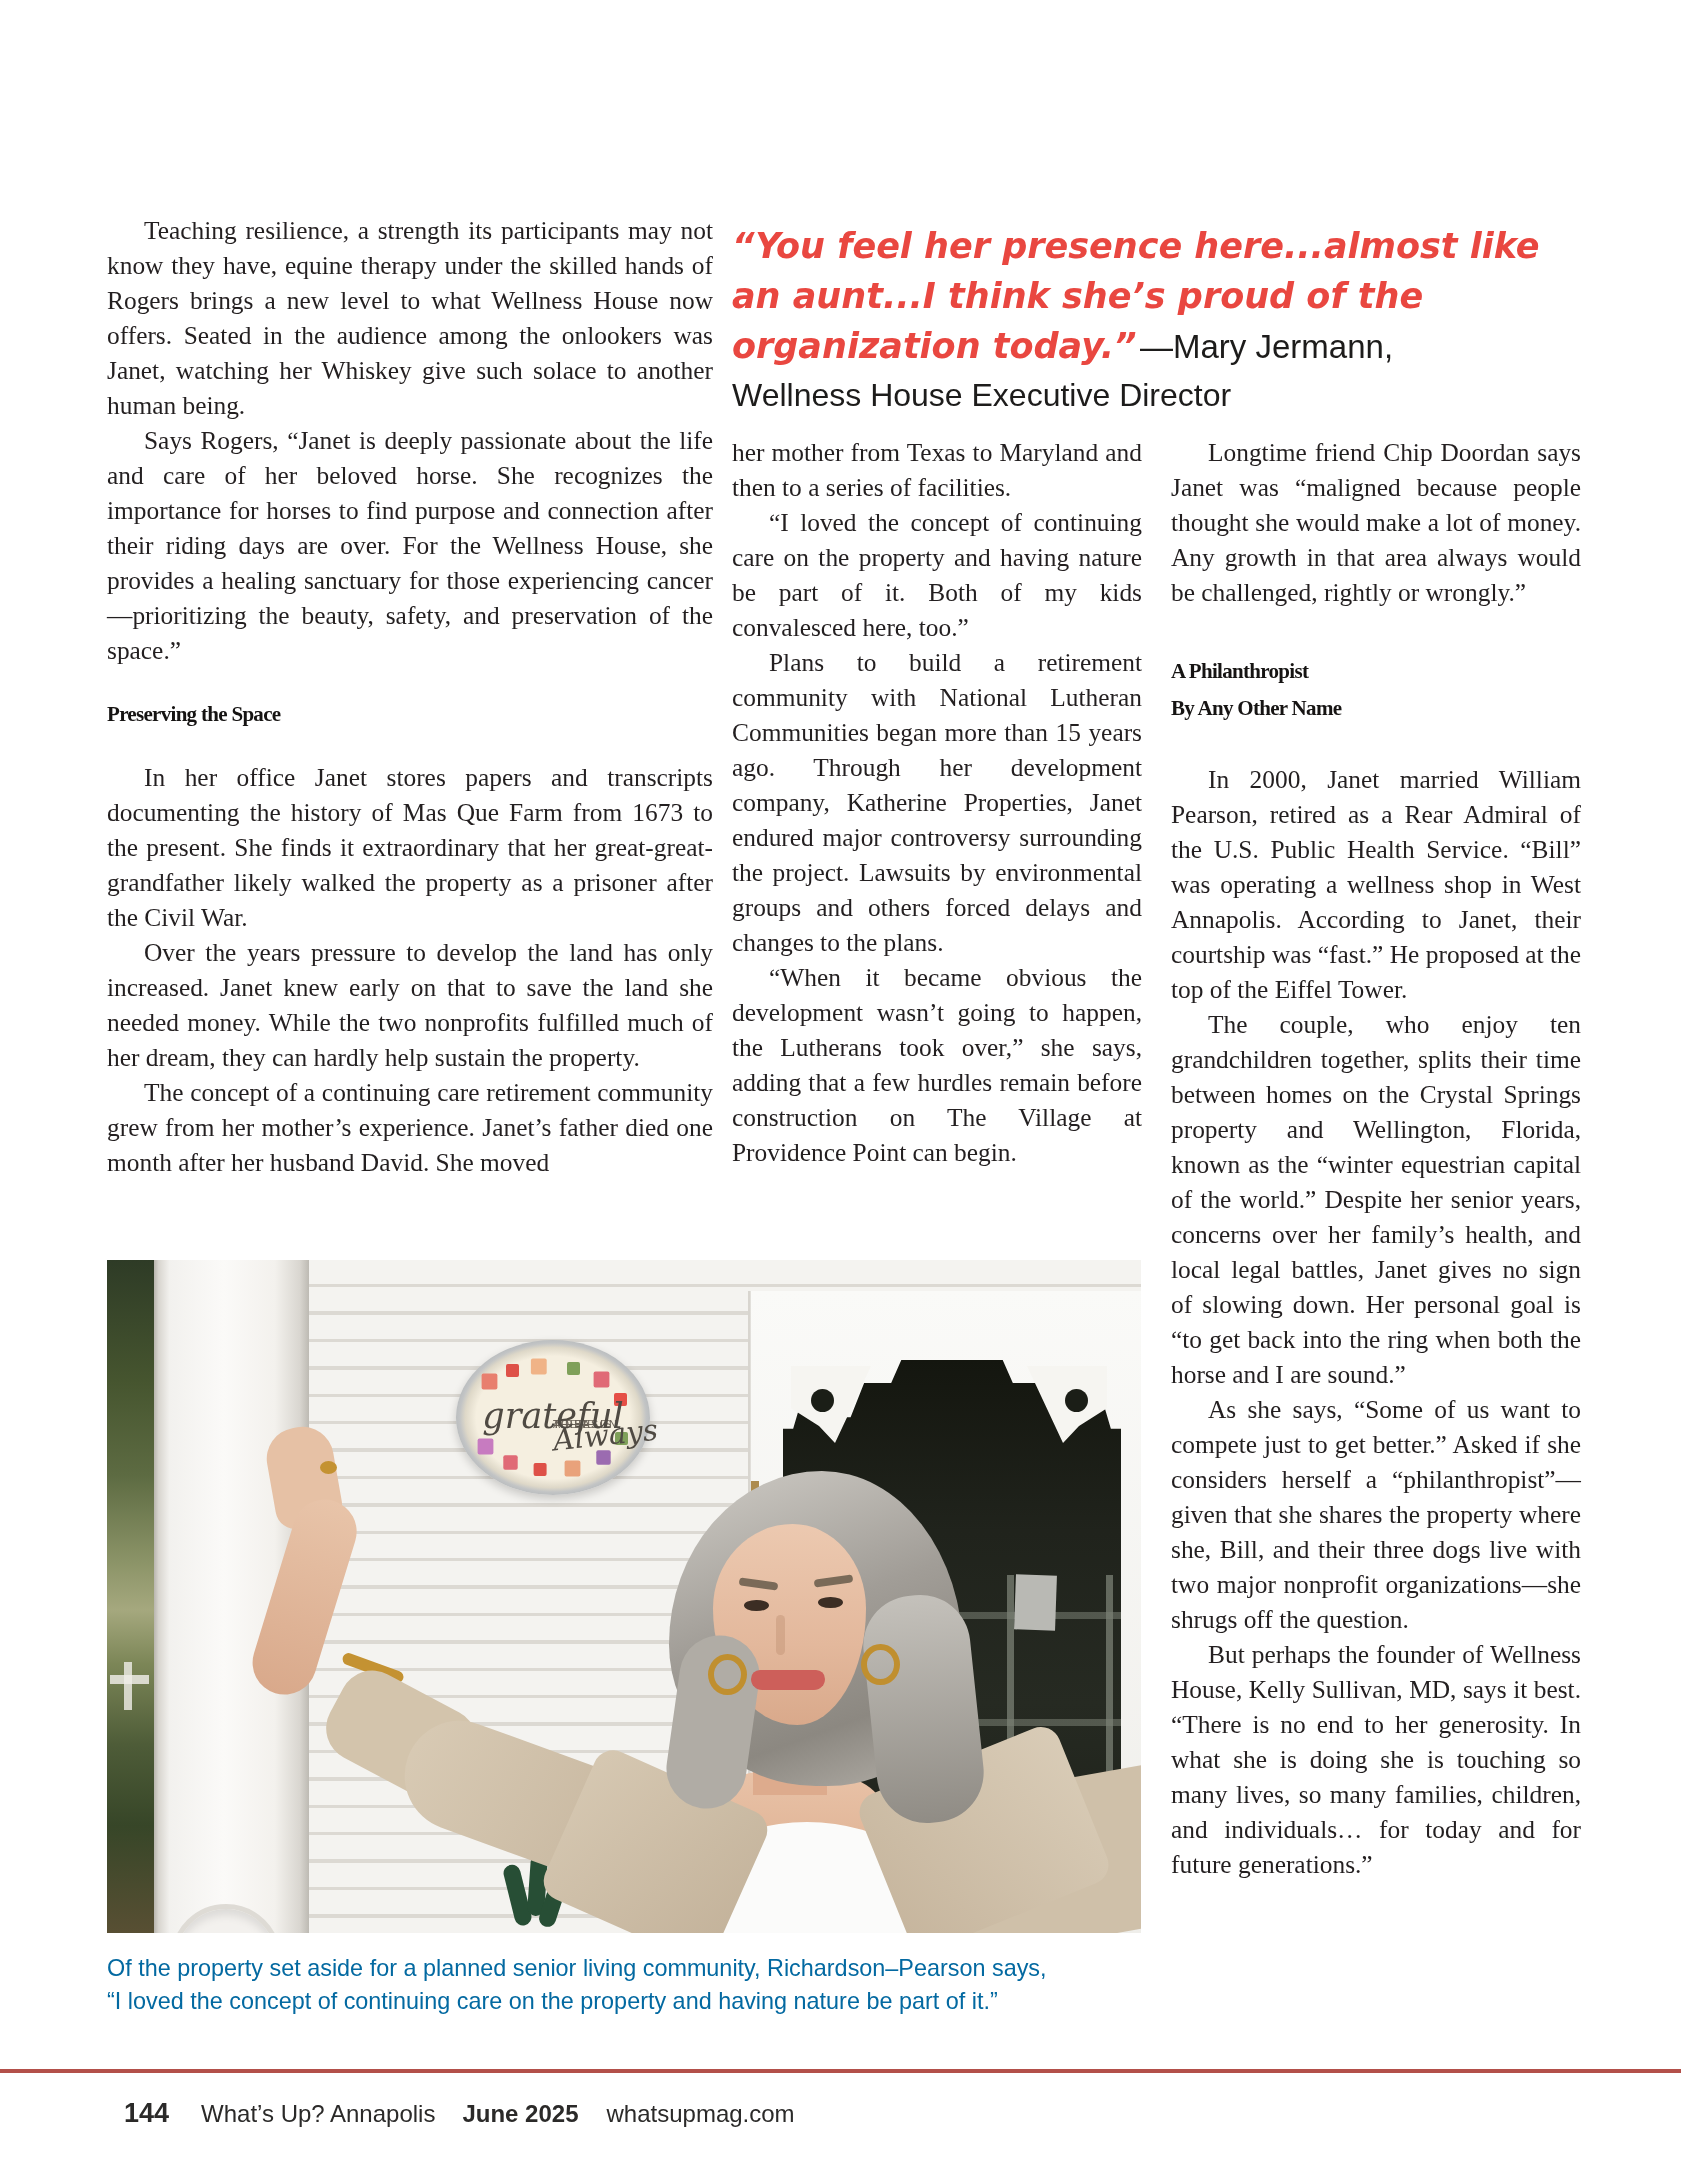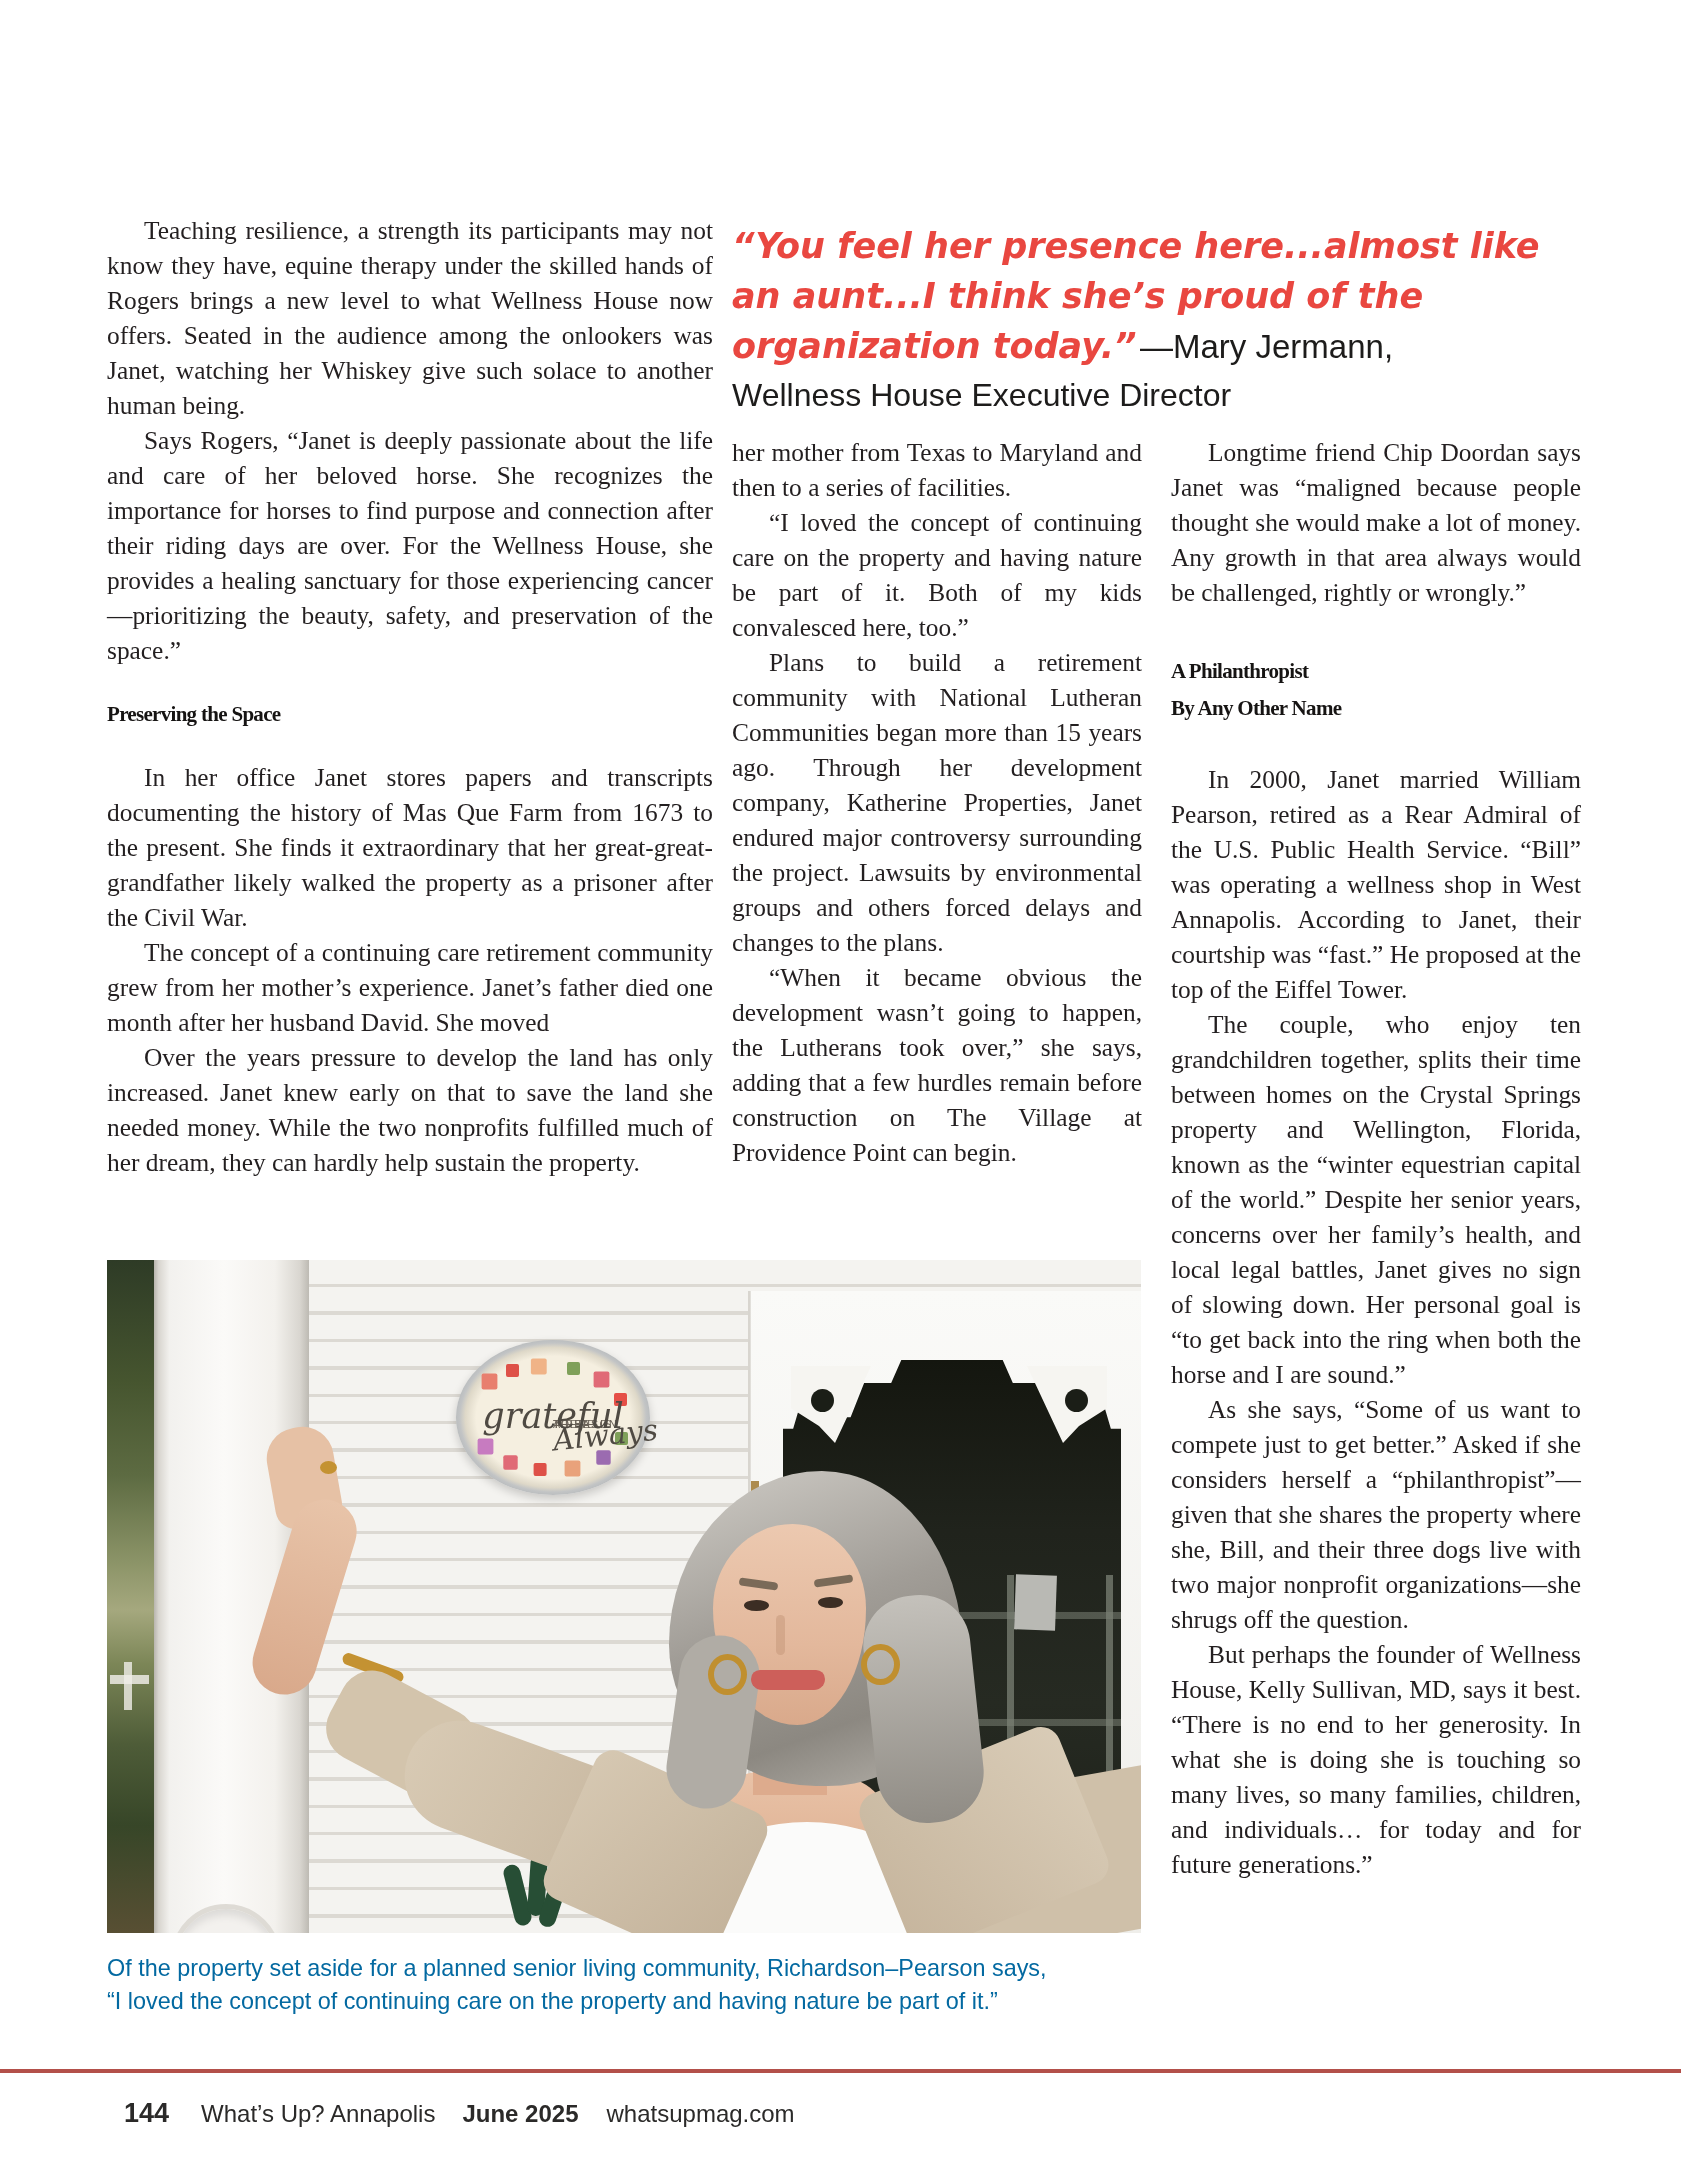--- a/index.html
+++ b/index.html
@@ -138,22 +138,22 @@
       <span class="pq-name">—Mary Jermann,</span>
     </p>
     <span class="pq-title">Wellness House Executive Director</span>
   </div>
 
   <div class="col col1">
     <p>Teaching resilience, a strength its participants may not know they have, equine therapy under the skilled hands of Rogers brings a new level to what Wellness House now offers. Seated in the audience among the onlookers was Janet, watching her Whiskey give such solace to another human being.</p>
     <p>Says Rogers, “Janet is deeply passionate about the life and care of her beloved horse. She recognizes the importance for horses to find purpose and connection after their riding days are over. For the Wellness House, she provides a healing sanctuary for those experiencing cancer—prioritizing the beauty, safety, and preservation of the space.”</p>
     <h2 class="sec-heading">Preserving the Space</h2>
     <p>In her office Janet stores papers and transcripts documenting the history of Mas Que Farm from 1673 to the present. She finds it extraordinary that her great-great-grandfather likely walked the property as a prisoner after the Civil War.</p>
+    <p>Over the years pressure to develop the land has only increased. Janet knew early on that to save the land she needed money. While the two nonprofits fulfilled much of her dream, they can hardly help sustain the property.</p>
     <p>The concept of a continuing care retirement community grew from her mother’s experience. Janet’s father died one month after her husband David. She moved</p>
-    <p>Over the years pressure to develop the land has only increased. Janet knew early on that to save the land she needed money. While the two nonprofits fulfilled much of her dream, they can hardly help sustain the property.</p>
   </div>
 
   <div class="col col2">
     <p class="noindent">her mother from Texas to Maryland and then to a series of facilities.</p>
     <p>“I loved the concept of continuing care on the property and having nature be part of it. Both of my kids convalesced here, too.”</p>
     <p>Plans to build a retirement community with National Lutheran Communities began more than 15 years ago. Through her development company, Katherine Properties, Janet endured major controversy surrounding the project. Lawsuits by environmental groups and others forced delays and changes to the plans.</p>
     <p>“When it became obvious the development wasn’t going to happen, the Lutherans took over,” she says, adding that a few hurdles remain before construction on The Village at Providence Point can begin.</p>
   </div>
 
   <div class="col col3">

